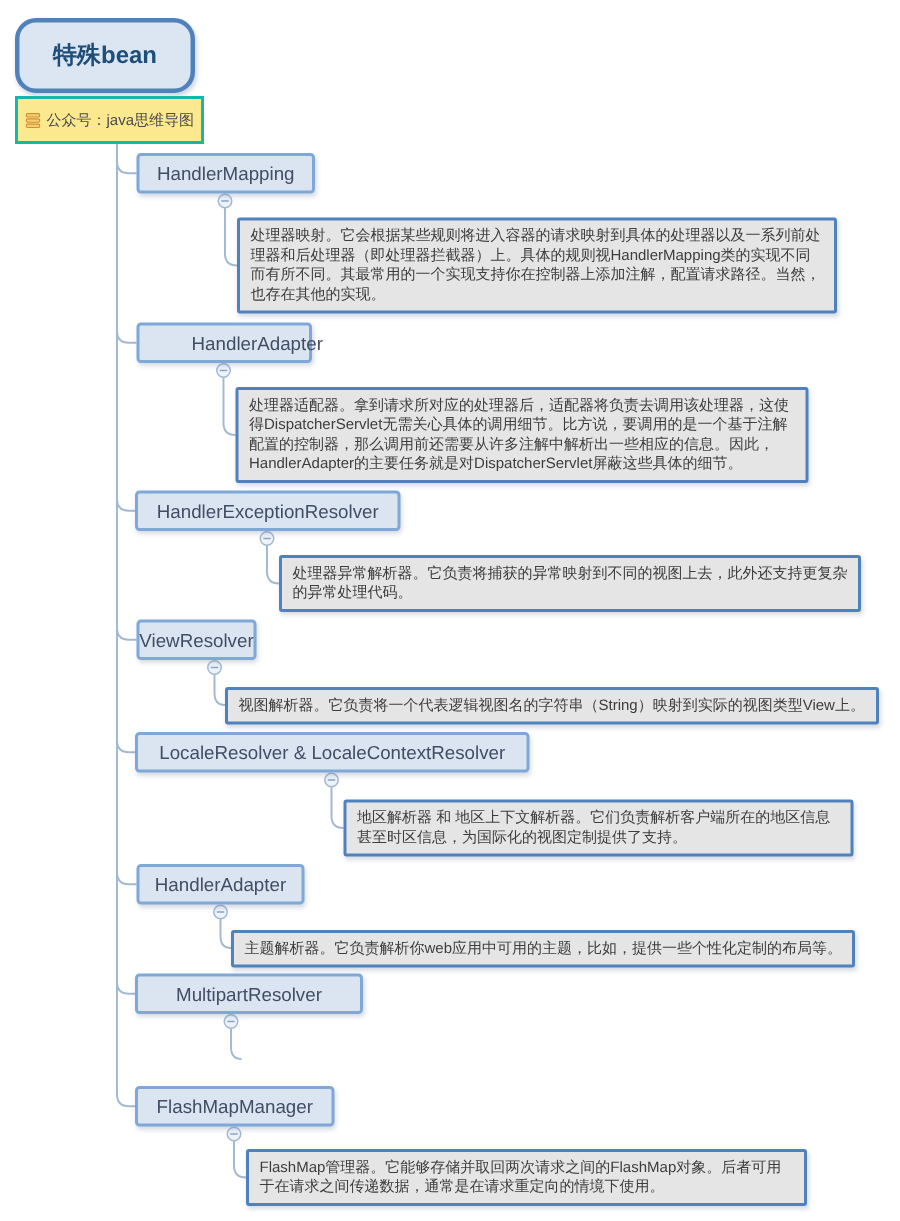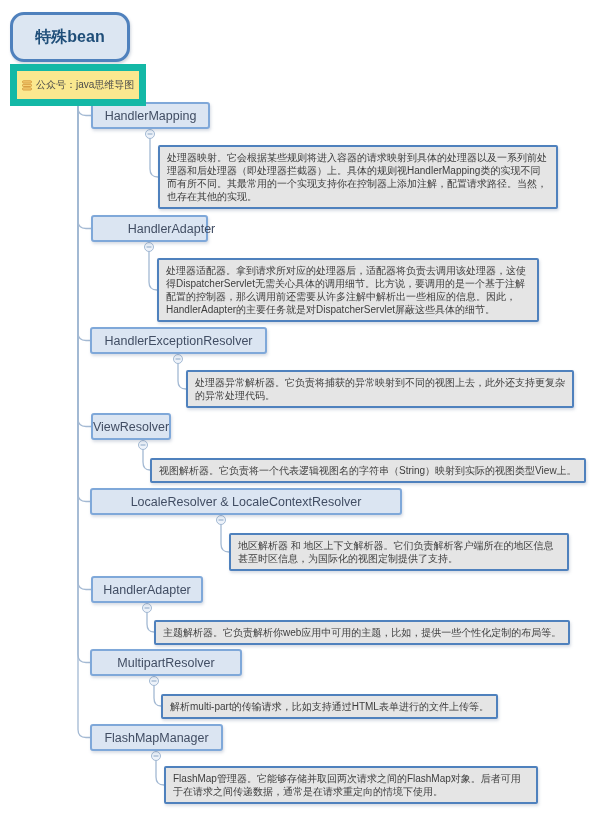--- a/index.html
+++ b/index.html
@@ -10,21 +10,21 @@
   #wires{position:absolute;left:0;top:0;width:600px;height:814px;z-index:0;}
   .root{
     position:absolute;left:10px;top:12px;width:120px;height:50px;box-sizing:border-box;
     background:#dce6f2;border:3px solid #4f81bd;border-radius:14px;
     display:flex;align-items:center;justify-content:center;
     font-size:16px;font-weight:bold;color:#1f4e79;z-index:2;
     box-shadow:1px 2px 3px rgba(100,120,150,.3);
   }
   .tag{
     position:absolute;left:10px;top:64px;height:18px;box-sizing:border-box;
-    background:#fbe88f;border:7px solid #14b8a6;padding:14px 5px;
+    background:#fbe88f;border:2px solid #14b8a6;padding:14px 5px;
     display:flex;align-items:center;gap:4px;
     font-size:10px;color:#4a4a4a;z-index:2;white-space:nowrap;
   }
   .topic{
     position:absolute;height:27px;box-sizing:border-box;
     background:#dbe5f2;border:2px solid #7fa8d9;border-radius:3px;
     display:flex;align-items:center;justify-content:center;
     font-size:12.5px;color:#414d63;z-index:1;white-space:nowrap;
     box-shadow:1px 2px 3px rgba(100,120,150,.25);
   }
@@ -132,40 +132,37 @@
     <span>处理器异常解析器。它负责将捕获的异常映射到不同的视图上去，此外还支持更复杂的异常处理代码。</span>
   </div>
 
   <div class="topic" style="left:91px;top:413px;width:80px;">
     <span>ViewResolver</span>
   </div>
   <div class="desc oneline" style="left:150px;top:458px;">
     <span>视图解析器。它负责将一个代表逻辑视图名的字符串（String）映射到实际的视图类型View上。</span>
   </div>
 
-  <div class="topic" style="left:90px;top:488px;width:312px;">
+  <div class="topic" style="left:90px;top:488px;width:263px;">
     <span>LocaleResolver &amp; LocaleContextResolver</span>
   </div>
   <div class="desc" style="left:229px;top:533px;width:340px;">
     <span>地区解析器 和 地区上下文解析器。它们负责解析客户端所在的地区信息甚至时区信息，为国际化的视图定制提供了支持。</span>
   </div>
 
   <div class="topic" style="left:91px;top:576px;width:112px;">
     <span>HandlerAdapter</span>
   </div>
   <div class="desc oneline" style="left:154px;top:620px;">
     <span>主题解析器。它负责解析你web应用中可用的主题，比如，提供一些个性化定制的布局等。</span>
   </div>
 
   <div class="topic" style="left:90px;top:649px;width:152px;">
     <span>MultipartResolver</span>
   </div>
-  <div class="desc oneline" style="left:161px;top:694px;">
-    <span>解析multi-part的传输请求，比如支持通过HTML表单进行的文件上传等。</span>
-  </div>
 
   <div class="topic" style="left:90px;top:724px;width:133px;">
     <span>FlashMapManager</span>
   </div>
   <div class="desc" style="left:164px;top:766px;width:374px;">
     <span>FlashMap管理器。它能够存储并取回两次请求之间的FlashMap对象。后者可用于在请求之间传递数据，通常是在请求重定向的情境下使用。</span>
   </div>
 
 </div>
 

